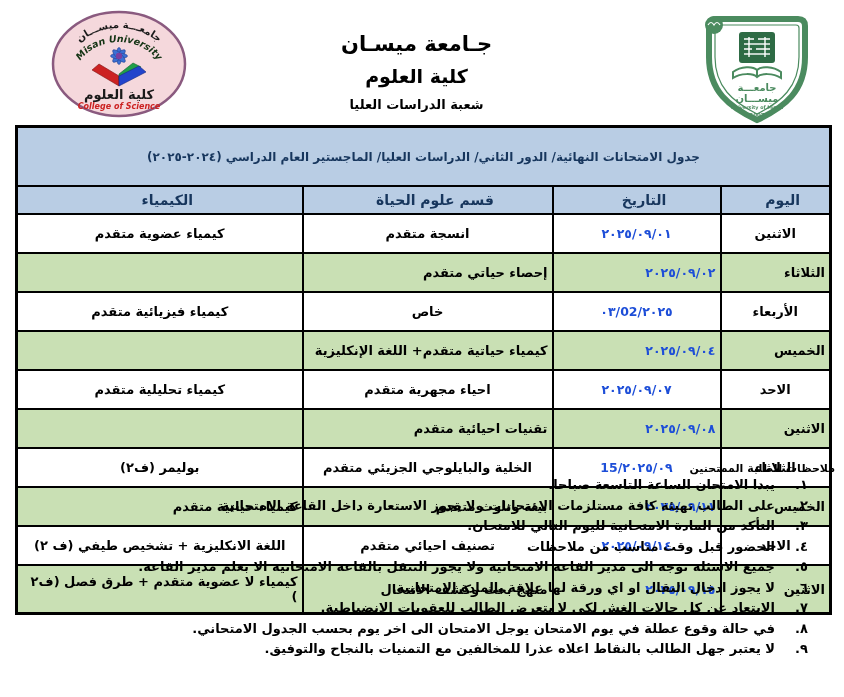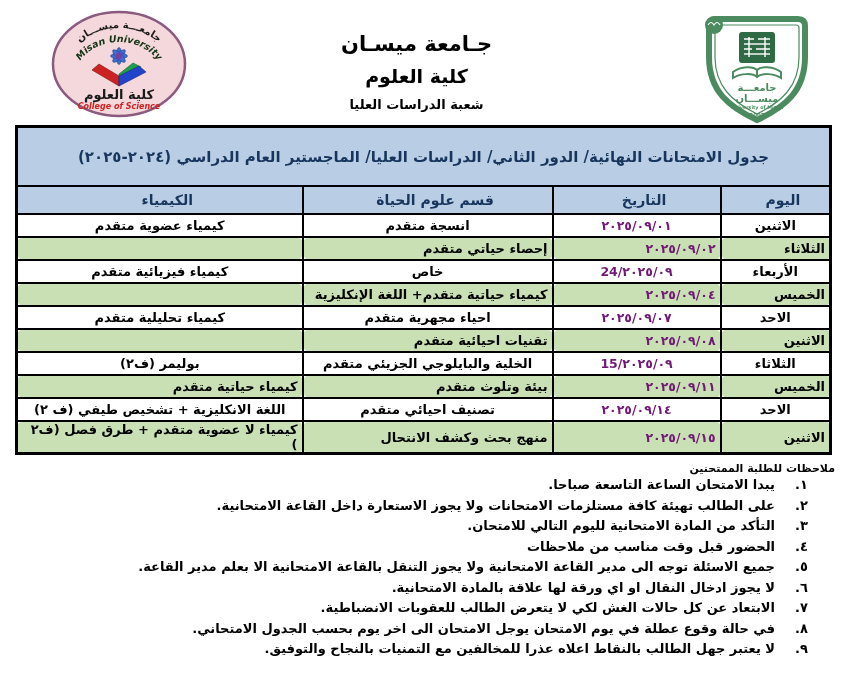--- a/index.html
+++ b/index.html
@@ -15,26 +15,26 @@
   .logo-left{position:absolute;left:50px;top:10px;}
   .logo-right{position:absolute;left:692px;top:13px;}
   
   .sched{
     position:absolute;top:125px;left:15px;width:814px;
     border-collapse:collapse;direction:rtl;table-layout:fixed;
     border:3px solid #000;
   }
   .sched td{border:2px solid #000;text-align:center;vertical-align:middle;}
   .title-cell{
-    background:#b9cde4;color:#17365d;font-weight:bold;font-size:15px;
+    background:#b9cde4;color:#17365d;font-weight:bold;font-size:12px;
     height:57px;padding:0 26px;
   }
   .head-cell{background:#b9cde4;color:#17365d;font-weight:bold;font-size:14px;height:24px;padding-left:16px;}
-  td.data{height:21px;font-weight:bold;font-size:13px;padding:0 4px;color:#000;border-radius:7px;}
-  td.date{color:#701a75;letter-spacing:2px;font-size:12.5px;}
+  td.data{height:21px;font-weight:bold;font-size:13px;padding:8px 4px;color:#000;}
+  td.date{color:#1d4ed8;letter-spacing:2px;font-size:12.5px;}
   tr.green td{background:#c9e0b4;text-align:right;}
   
   .notes{position:absolute;top:462px;right:9px;left:9px;direction:rtl;}
   .notes-title{font-size:11px;font-weight:bold;}
   .note{display:flex;gap:15px;font-size:13px;font-weight:bold;line-height:20.5px;padding-right:27px;}
   .note-num{min-width:18px;text-align:right;}
   .note-text{flex:1;}
 </style>
 </head>
 <body>
@@ -128,21 +128,21 @@
     <td class="data">كيمياء عضوية متقدم</td>
   </tr>
   <tr class="green">
     <td class="data">الثلاثاء</td>
     <td class="data date">٢٠٢٥/٠٩/٠٢</td>
     <td class="data">إحصاء حياتي متقدم</td>
     <td class="data"></td>
   </tr>
   <tr>
     <td class="data">الأربعاء</td>
-    <td class="data date">٢٠٢٥/٠٩/24</td>
+    <td class="data date">٢٠٢٥/02/٠٣</td>
     <td class="data">خاص</td>
     <td class="data">كيمياء فيزيائية متقدم</td>
   </tr>
   <tr class="green">
     <td class="data">الخميس</td>
     <td class="data date">٢٠٢٥/٠٩/٠٤</td>
     <td class="data">كيمياء حياتية متقدم+ اللغة الإنكليزية</td>
     <td class="data"></td>
   </tr>
   <tr>

